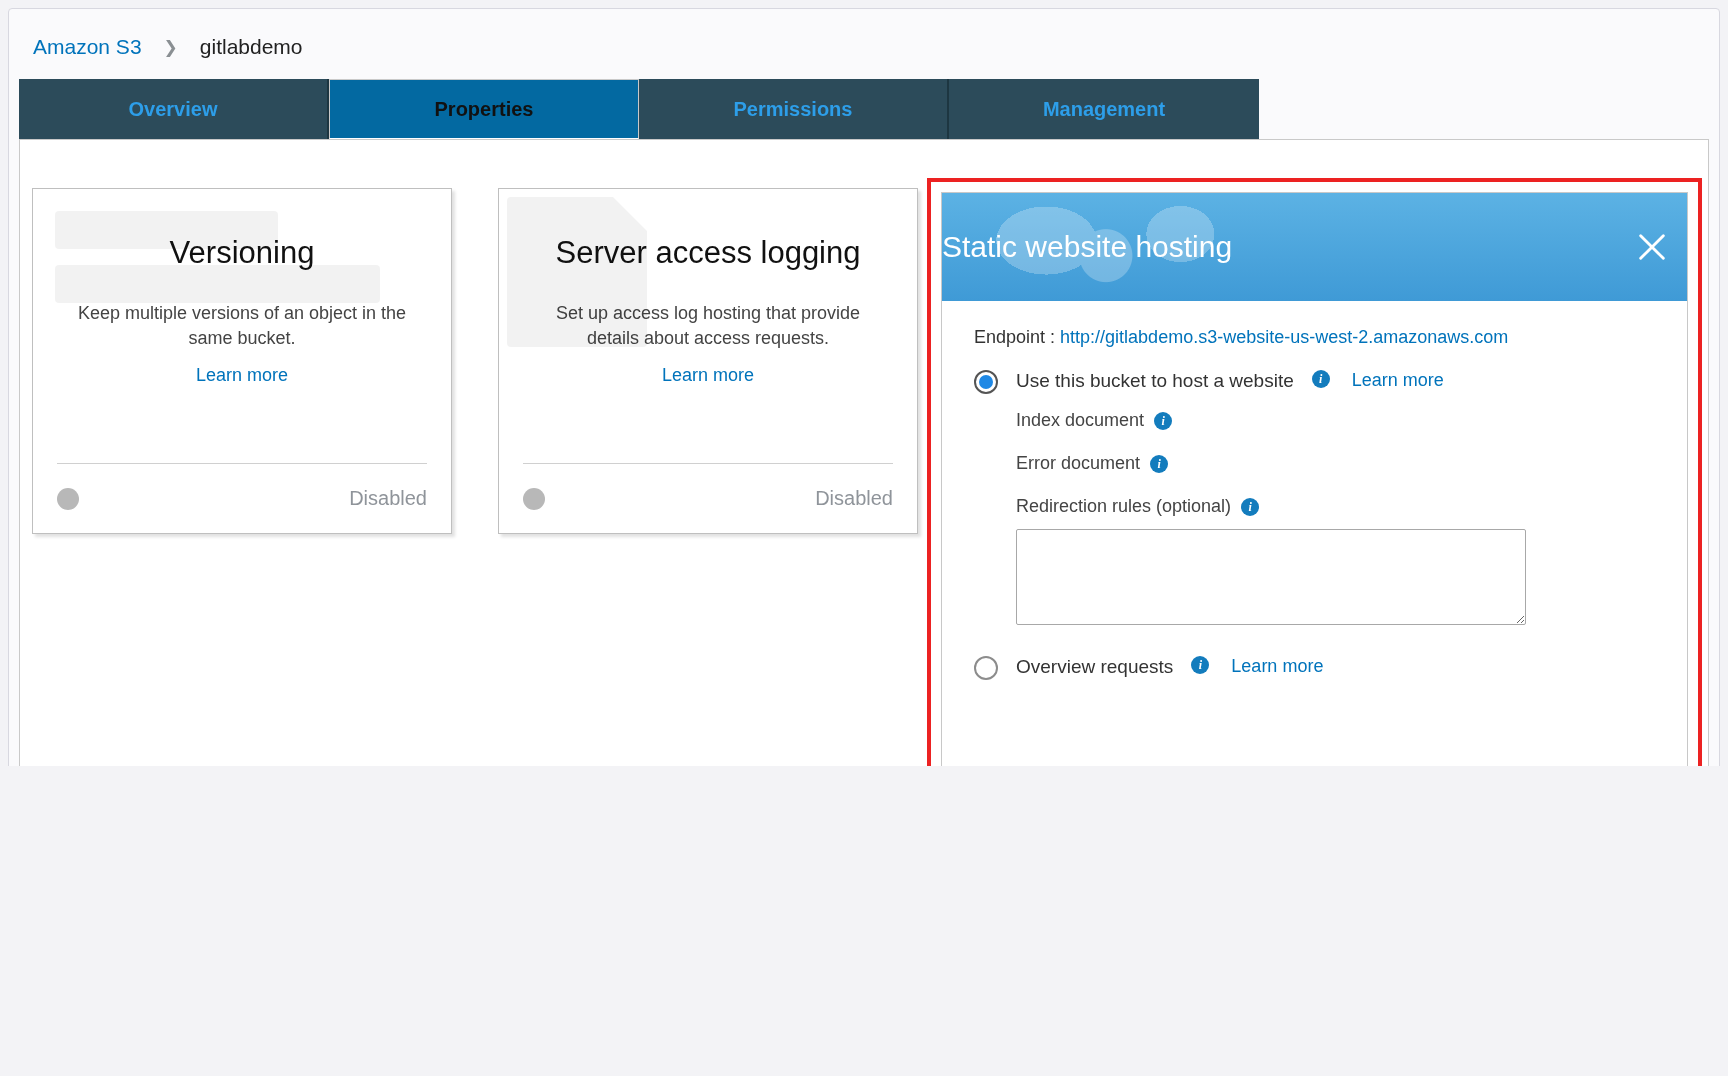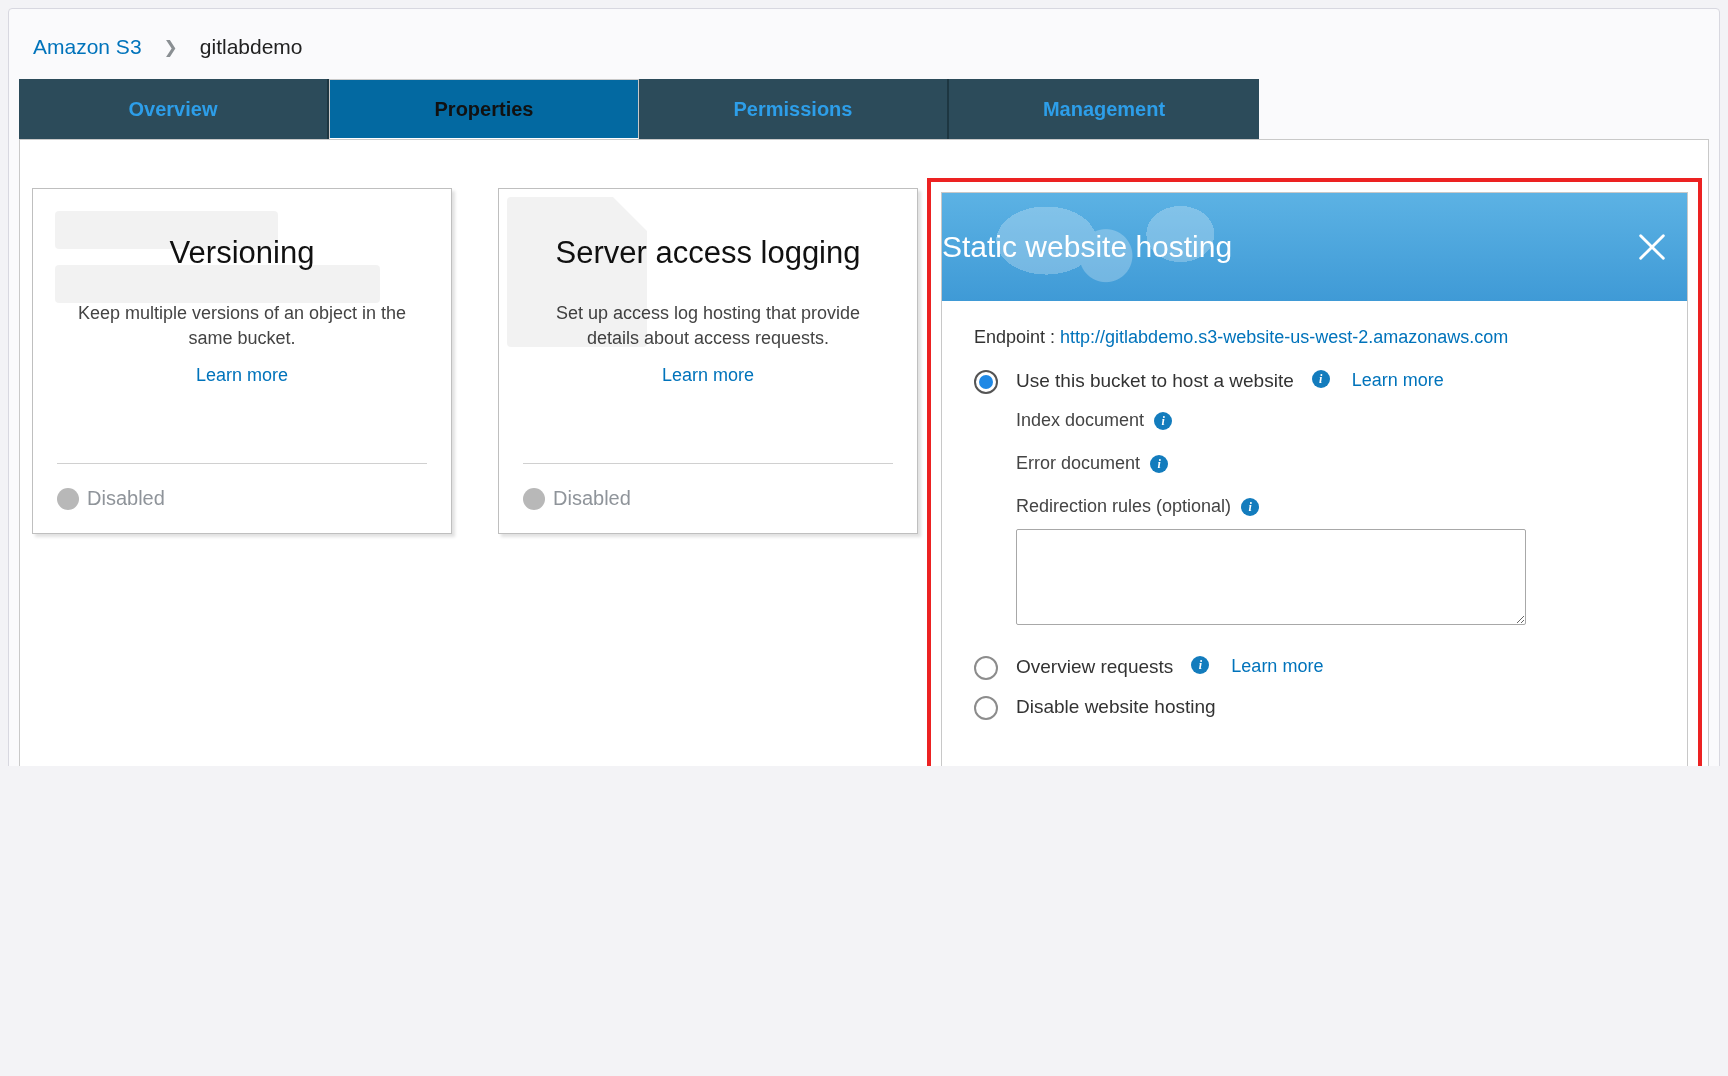--- a/index.html
+++ b/index.html
@@ -89,21 +89,21 @@
   .ghost-lines::after{width:80%}
   .ghost-doc{position:absolute;left:8px;top:8px;width:140px;height:150px;background:#000;opacity:.05;border-radius:4px}
   .ghost-doc::after{content:"";position:absolute;right:-1px;top:-1px;border-style:solid;border-width:0 36px 36px 0;border-color:transparent #fff transparent transparent}
 
   .card h2{font-size:31px;font-weight:400;text-align:center;margin:18px 0 30px 0;color:#111}
   .card p{font-size:18px;color:#444;text-align:center;line-height:1.4;margin:0 6px 14px}
   .card .learn{display:block;text-align:center;color:var(--link);font-size:18px;text-decoration:none}
   .card .status{
     position:absolute;left:0;right:0;bottom:0;
     border-top:1px solid #d0d0d0;margin:0 24px;
-    height:70px;display:flex;align-items:center;gap:8px;
+    height:70px;display:flex;align-items:center;gap:16px;justify-content:space-between;
   }
   .dot{width:22px;height:22px;border-radius:50%;background:#b8b8b8}
   .status-label{font-size:20px;color:#8f949a}
 
   
   .highlight{
     position:absolute;top:38px;right:6px;
     width:775px;height:872px;
     border:4px solid var(--red-highlight);
     padding:10px;
@@ -254,24 +254,20 @@
             <textarea class="text" style=""></textarea>
           </div>
 
           <div class="opt" style="margin-top:26px">
             <span class="radio"></span>
             <span class="txt">Overview requests</span>
             <span class="info">i</span>
             <a href="#" class="lm">Learn more</a>
           </div>
 
-          <div class="opt">
-            <span class="radio"></span>
-            <span class="txt">Disable website hosting</span>
-          </div>
         </div>
 
         <div class="panel-foot">
           <button class="btn cancel">Cancel</button>
           <button class="btn save">Save</button>
         </div>
       </div>
     </div>
 
   </div>

